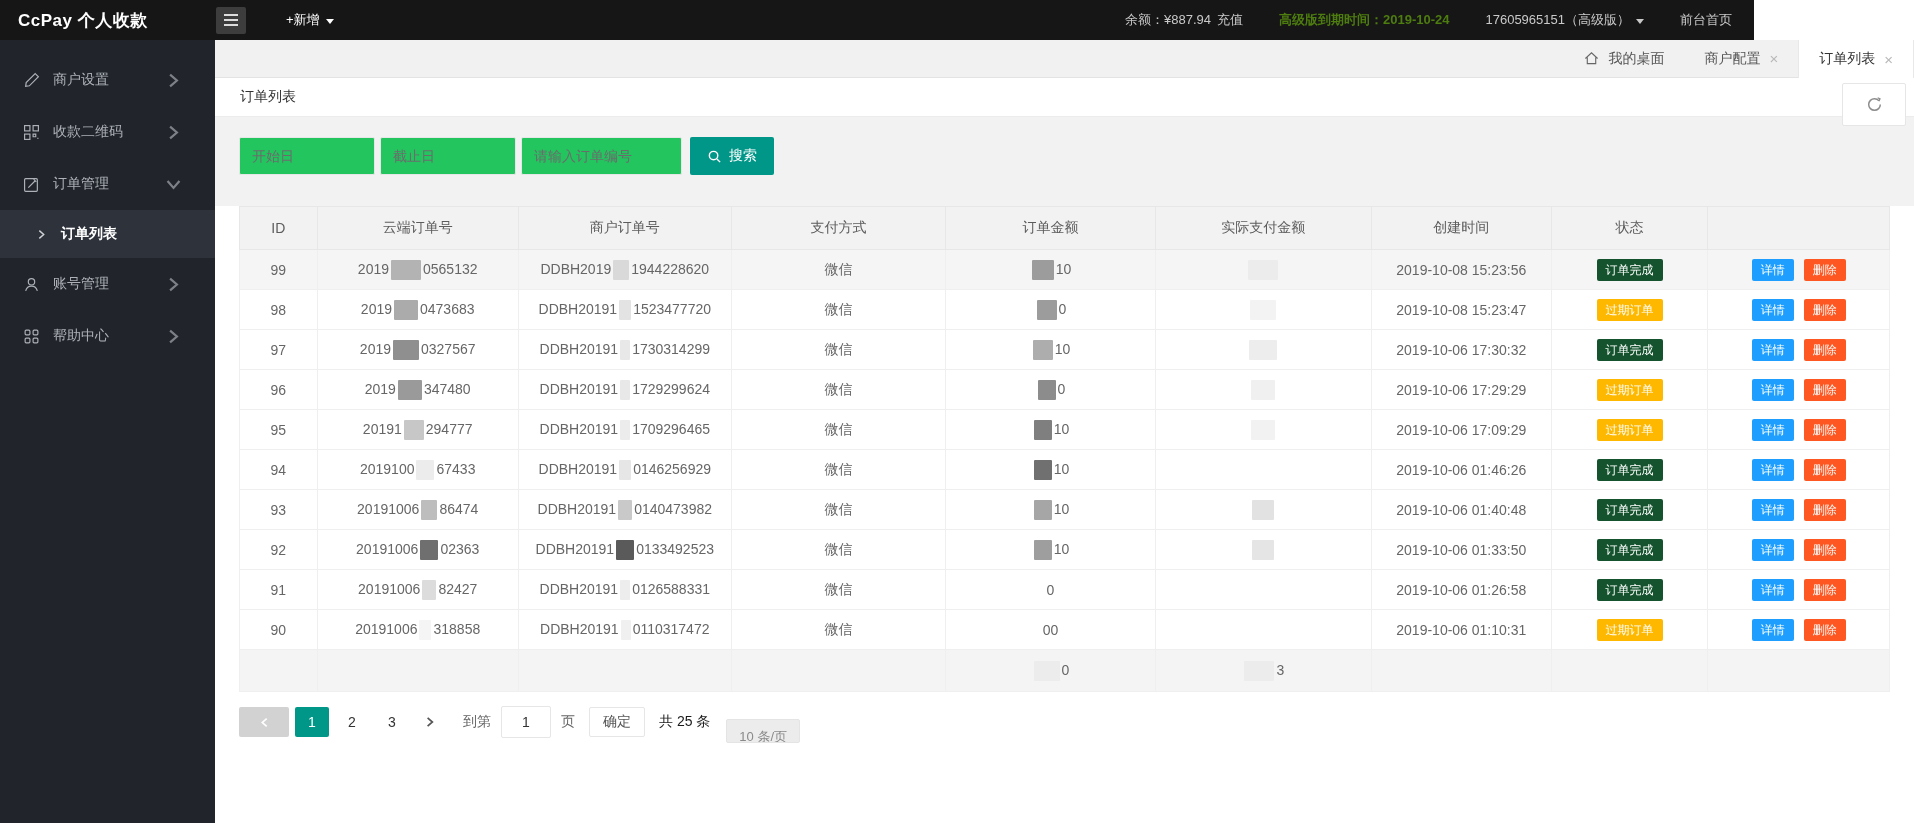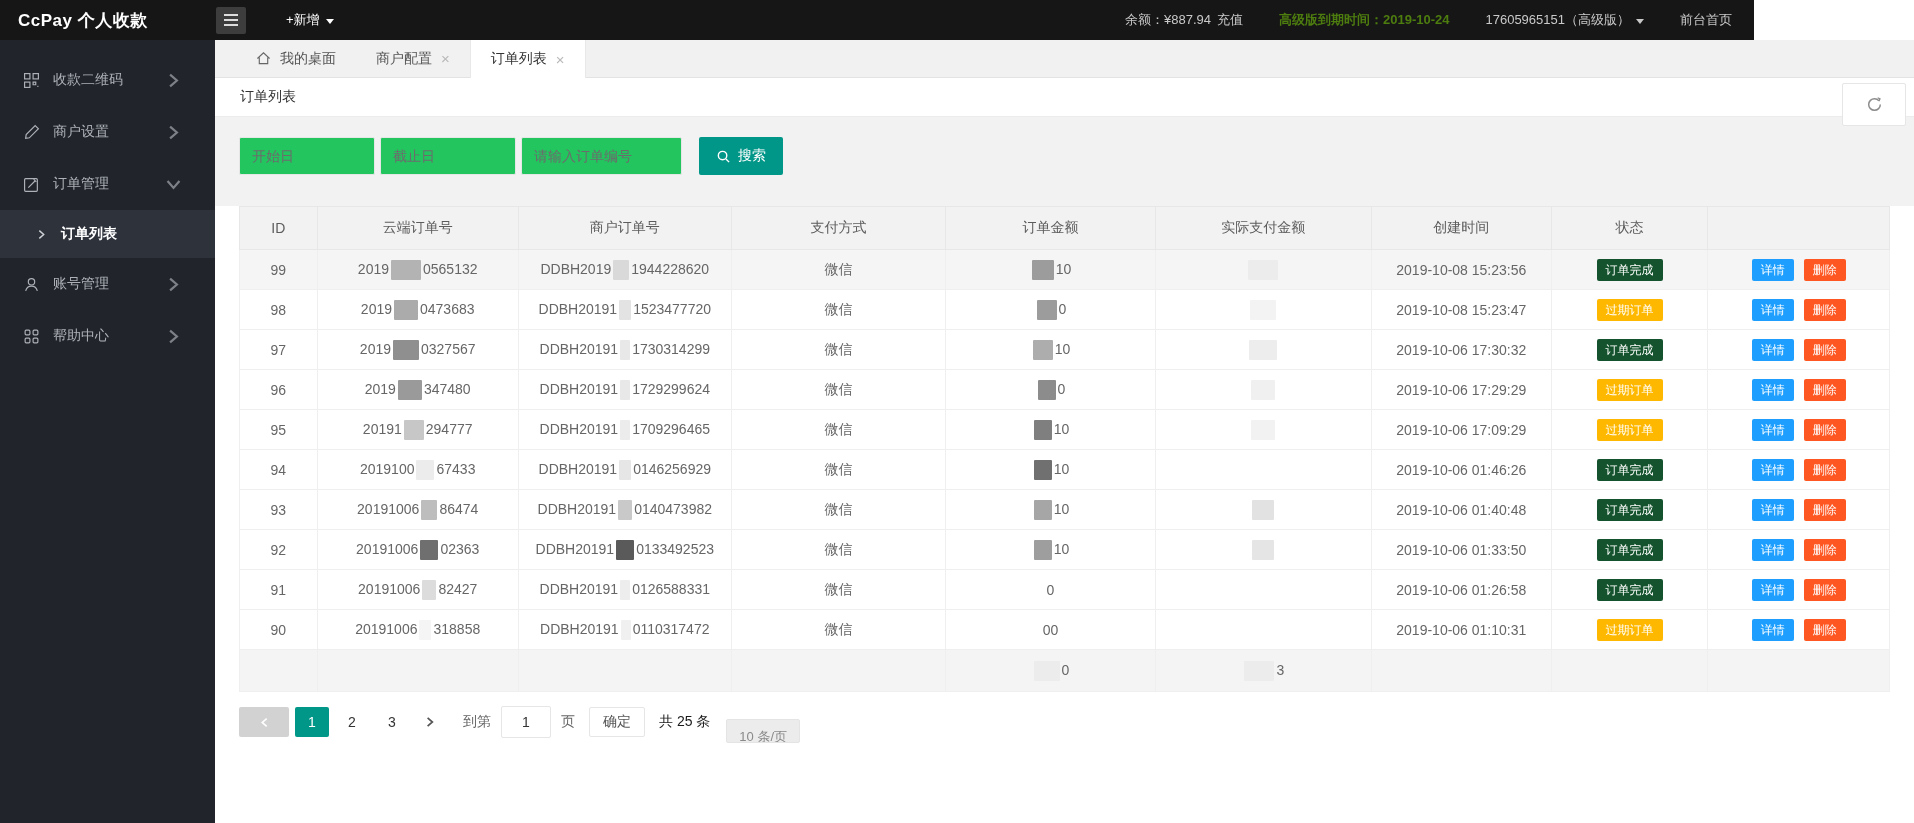--- a/index.html
+++ b/index.html
@@ -28,38 +28,38 @@
   .side-item svg{width:17px;height:17px;margin-right:13px;flex:none;}
   .side-item .lbl{flex:1;}
   .chev{width:11px;height:11px;color:#7d8187;flex:none;}
   .sub-item{height:48px;display:flex;align-items:center;background:#2d323b;color:#fff;font-size:14px;
             padding-left:36px;cursor:pointer;font-weight:bold;}
   .sub-item .chev{margin-right:14px;color:#cfd2d6;}
 
   
   .content{position:absolute;left:215px;top:40px;width:1699px;height:783px;background:#f2f2f2;}
 
-  .tabbar{height:37px;background:#f1f1f1;border-bottom:1px solid #e3e3e3;display:flex;align-items:stretch;padding-left:21px;}
+  .tabbar{height:37px;background:#f1f1f1;border-bottom:1px solid #e3e3e3;display:flex;align-items:stretch;padding-left:12px;justify-content:flex-end;}
   .tab{display:flex;align-items:center;gap:9px;padding:0 20px;font-size:14px;color:#555;cursor:pointer;}
   .tab .home-ic{width:15px;height:15px;color:#666;}
   .tab .close{color:#b8b8b8;font-size:15px;line-height:1;}
   .tab.active{background:#fff;color:#333;margin-bottom:-1px;border-left:1px solid #e8e8e8;border-right:1px solid #e8e8e8;}
 
   .titlebar{height:38px;background:#fff;border-bottom:1px solid #ececec;display:flex;align-items:center;
             padding-left:25px;font-size:14px;color:#333;}
   .refresh-btn{position:absolute;top:43px;right:8px;width:62px;height:41px;background:#fff;border:1px solid #e6e6e6;
                border-radius:2px;display:flex;align-items:center;justify-content:center;cursor:pointer;z-index:5;}
 
   .search-row{display:flex;align-items:center;gap:5px;padding:20px 0 0 24px;}
   .s-input{width:110px;height:36px;background:#22c55e;border:1px solid #e6e6e6;border-radius:2px;
            padding:0 12px;font-size:14px;color:#333;outline:none;}
   .s-input.wide{width:135px;}
   .s-input::placeholder{color:#6c6c6c;opacity:1;}
   .search-btn{height:38px;padding:0 17px;background:#009688;color:#fff;border:none;border-radius:2px;
-              font-size:14px;display:flex;align-items:center;gap:7px;cursor:pointer;margin-left:12px;}
+              font-size:14px;display:flex;align-items:center;gap:7px;cursor:pointer;margin-left:3px;}
 
   .card{margin-top:31px;background:#fff;height:619px;box-sizing:border-box;}
   .toolbar{display:flex;justify-content:space-between;align-items:center;padding:9px 24px 0 24px;}
   .del-all-btn{background:#FF5722;color:#fff;border:none;height:37px;padding:0 19px;font-size:14px;
                border-radius:2px;cursor:pointer;}
   .total-label{font-size:14px;color:#1a1a1a;}
 
   .table-wrap{margin:22px 24px 0 24px;}
   table{width:100%;border-collapse:collapse;table-layout:fixed;font-size:14px;color:#666;}
   col.c0{width:4.7%}col.c1{width:12.2%}col.c2{width:12.9%}col.c3{width:13%}col.c4{width:12.7%}
@@ -123,35 +123,35 @@
       <span>17605965151（高级版）</span>
       <span class="caret"></span>
     </span>
     <span class="hr-item">前台首页</span>
   </div>
 </div>
 
 <div class="sidebar">
   <div class="side-item">
     <svg viewBox="0 0 16 16" fill="none" stroke="currentColor" stroke-width="1.1">
+        <path d="M11.5 1.5 L14.5 4.5 L6 13 L2.5 13.5 L3 10 Z"></path>
+      </svg>
+    <span class="lbl">商户设置</span>
+    <svg class="chev" viewBox="0 0 10 10" fill="none" stroke="currentColor" stroke-width="1.3">
+        <path d="M3 1.5 L7 5 L3 8.5"></path>
+      </svg>
+  </div>
+  <div class="side-item">
+    <svg viewBox="0 0 16 16" fill="none" stroke="currentColor" stroke-width="1.1">
         <rect x="1.5" y="1.5" width="5" height="5"></rect>
         <rect x="9.5" y="1.5" width="5" height="5"></rect>
         <rect x="1.5" y="9.5" width="5" height="5"></rect>
         <path d="M9.5 9.5 h2.5 v2.5 h-2.5 z M13.5 13.5 h1"></path>
       </svg>
     <span class="lbl">收款二维码</span>
-    <svg class="chev" viewBox="0 0 10 10" fill="none" stroke="currentColor" stroke-width="1.3">
-        <path d="M3 1.5 L7 5 L3 8.5"></path>
-      </svg>
-  </div>
-  <div class="side-item">
-    <svg viewBox="0 0 16 16" fill="none" stroke="currentColor" stroke-width="1.1">
-        <path d="M11.5 1.5 L14.5 4.5 L6 13 L2.5 13.5 L3 10 Z"></path>
-      </svg>
-    <span class="lbl">商户设置</span>
     <svg class="chev" viewBox="0 0 10 10" fill="none" stroke="currentColor" stroke-width="1.3">
         <path d="M3 1.5 L7 5 L3 8.5"></path>
       </svg>
   </div>
   <div class="side-item">
     <svg viewBox="0 0 16 16" fill="none" stroke="currentColor" stroke-width="1.1">
         <rect x="1.5" y="2.5" width="12" height="12" rx="1"></rect>
         <path d="M5 11 L11.5 4.5 M10 3 l2.5 2.5"></path>
       </svg>
     <span class="lbl">订单管理</span>

